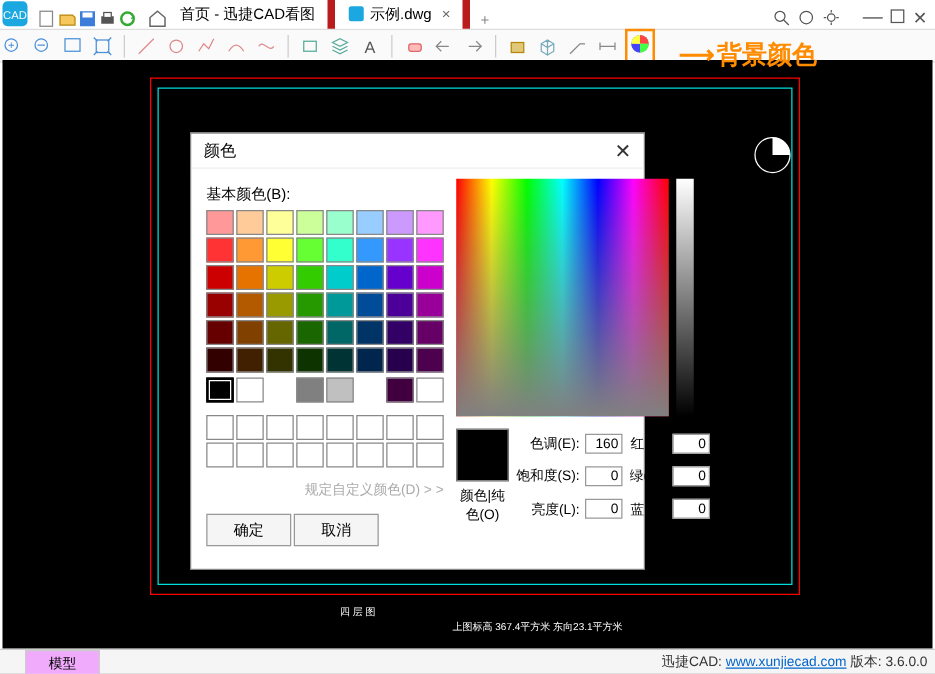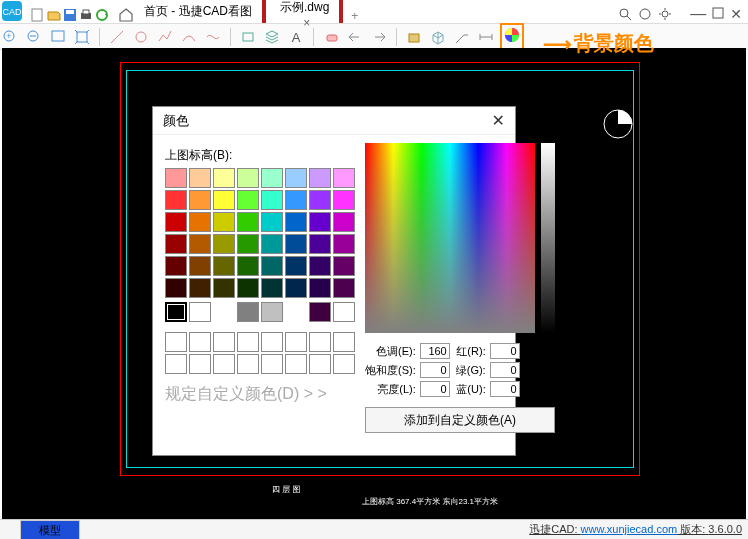--- a/index.html
+++ b/index.html
@@ -1,22 +1,22 @@
 <!DOCTYPE html>
 <html><head>
 <meta charset="utf-8">
 <style>
 * { margin: 0; padding: 0; box-sizing: border-box; font-family: "Microsoft YaHei", Arial, sans-serif; }
 body { width: 748px; height: 539px; background: #fff; position: relative; overflow: hidden; font-size: 12px; }
 .logo { width: 24px; height: 24px; }
 
 
 .tab-bar { height: 24px; display: flex; align-items: flex-end; border-bottom: 1px solid #ddd; }
-.tab { height: 24px; padding: 0 10px; display: flex; align-items: center; border-right: 4px solid #b91c1c; font-size: 12px; cursor: pointer; }
-.tab.active { background: #fff; flex-direction: column; }
+.tab { height: 24px; padding: 0 10px; display: flex; align-items: center; border-right: 6px solid #b91c1c; font-size: 12px; cursor: pointer; }
+.tab.active { background: #fff; }
 .tab-close { margin-left: 8px; color: #666; }
 .tab-add { padding: 0 8px; color: #888; }
 .right-icons { margin-left: auto; display: flex; align-items: center; gap: 6px; padding-right: 6px; }
 .right-icons .wicon { width: 14px; height: 14px; }
 
 
 .tool-row { height: 26px; display: flex; align-items: center; gap: 4px; padding: 2 6px; background: #fafafa; border-bottom: 1px solid #ddd; }
 .tool-row .tbtn { width: 20px; height: 20px; display: flex; align-items: center; justify-content: center; }
 .tool-sep { width: 1px; height: 18px; background: #ccc; margin: 0 3px; }
 .highlight-box { border: 2px solid #ff8c00; padding: 1px; }
@@ -38,41 +38,41 @@
 .dlg-body { display: flex; padding: 8px 12px; height: calc(100% - 28px); }
 .dlg-left { width: 210px; }
 .dlg-right { flex: 1; padding-left: 10px; display: flex; flex-direction: column; }
 
 .section-label { font-size: 12px; margin: 4px 0; }
 .basic-colors { display: grid; grid-template-columns: repeat(8, 22px); grid-auto-rows: 20px; gap: 2px 2px; margin-bottom: 4px; }
 .basic-colors .swatch { border: 1px solid #888; }
 .basic-colors .swatch.selected { border: 2px solid #000; outline: 1px solid #fff; outline-offset: -3px; }
 .custom-colors { display: grid; grid-template-columns: repeat(8, 22px); grid-auto-rows: 20px; gap: 2px 2px; margin-bottom: 10px; }
 .custom-colors .swatch { border: 1px solid #888; background: #fff; }
-.define-link { color: #aaa; font-size: 16px; text-align: left; margin: 8px 0 12px; }
+.define-link { color: #aaa; font-size: 11px; text-align: right; margin: 8px 0 12px; }
 .dlg-buttons { display: flex; gap: 2px; }
 .dlg-buttons button { width: 68px; height: 26px; border: 1px solid #999; background: #f5f5f5; font-size: 12px; cursor: pointer; }
 
 .spectrum { display: flex; gap: 6px; }
 .spectrum-main { width: 170px; height: 190px; background: linear-gradient(to bottom, rgba(128,128,128,0) 0%, rgba(128,128,128,1) 100%), linear-gradient(to right, #f00, #ff0, #0f0, #0ff, #00f, #f0f, #f00); position: relative; }
 .spectrum-slider { width: 14px; height: 190px; background: linear-gradient(to bottom, #fff, #000); }
 .spectrum-arrow { position: absolute; right: -18px; bottom: -4px; color: #000; font-size: 10px; }
 
 .color-values { display: flex; margin-top: 10px; gap: 6px; }
 .preview-box { width: 42px; height: 42px; background: #000; border: 1px solid #888; }
 .value-grid { display: grid; grid-template-columns: auto 32px auto 32px; gap: 3px 4px; align-items: center; font-size: 11px; }
 .value-grid input { width: 30px; height: 16px; border: 1px solid #999; font-size: 11px; text-align: right; padding-right: 2px; }
 .value-grid .lbl { text-align: right; white-space: nowrap; }
 .pure-label { font-size: 11px; margin-top: 4px; text-align: center; }
 .add-custom-btn { width: 100%; height: 26px; border: 1px solid #999; background: #f5f5f5; font-size: 12px; margin-top: 10px; cursor: pointer; }
 
 
 .status-bar { position: absolute; bottom: 0; left: 0; right: 0; height: 20px; background: #f5f5f5; border-top: 1px solid #ccc; display: flex; align-items: center; font-size: 11px; }
-.status-tab { padding: 2px 18px; background: #1d4ed8; border: 1px solid #ccc; border-bottom: none; margin-left: 20px; }
-.status-right { margin-left: auto; padding-right: 6px; color: #333; text-decoration: underline; }
+.status-tab { padding: 2px 18px; background: #f0abfc; border: 1px solid #ccc; border-bottom: none; margin-left: 20px; }
+.status-right { margin-left: auto; padding-right: 6px; color: #333; }
 .status-right a { color: #06c; text-decoration: underline; }
 
 
 .dwg-text { position: absolute; color: #fff; font-size: 8px; }
 </style>
 </head>
 <body>
 
 <div class="tab-bar">
   <svg class="logo" viewBox="0 0 24 24">
@@ -272,21 +272,21 @@
   <div class="dwg-text" style="bottom:12px;left:360px">上图标高  367.4平方米  东向23.1平方米</div>
 </div>
 
 <div class="color-dialog">
   <div class="dlg-title">
     <span>颜色</span>
     <span class="dlg-close">✕</span>
   </div>
   <div class="dlg-body">
     <div class="dlg-left">
-      <div class="section-label">上图标高(B):</div>
+      <div class="section-label">基本颜色(B):</div>
       <div class="basic-colors" id="basic-colors">
           <div class="swatch" style="background: rgb(255, 153, 153);"></div>
           <div class="swatch" style="background: rgb(255, 204, 153);"></div>
           <div class="swatch" style="background: rgb(255, 255, 153);"></div>
           <div class="swatch" style="background: rgb(204, 255, 153);"></div>
           <div class="swatch" style="background: rgb(153, 255, 204);"></div>
           <div class="swatch" style="background: rgb(153, 204, 255);"></div>
           <div class="swatch" style="background: rgb(204, 153, 255);"></div>
           <div class="swatch" style="background: rgb(255, 153, 255);"></div>
           <div class="swatch" style="background: rgb(255, 51, 51);"></div>
@@ -352,46 +352,53 @@
           <div class="swatch"></div>
           <div class="swatch"></div>
           <div class="swatch"></div>
           <div class="swatch"></div>
           <div class="swatch"></div>
           <div class="swatch"></div>
           <div class="swatch"></div>
           <div class="swatch"></div>
         </div>
       <div class="define-link">规定自定义颜色(D) &gt; &gt;</div>
+      <div class="dlg-buttons">
+        <button>确定</button>
+        <button>取消</button>
+      </div>
     </div>
     <div class="dlg-right">
       <div class="spectrum">
         <div class="spectrum-main"></div>
         <div style="position:relative">
           <div class="spectrum-slider"></div>
           <div class="spectrum-arrow">◀</div>
         </div>
       </div>
       <div class="color-values">
+        <div>
+          <div class="preview-box"></div>
+          <div class="pure-label">颜色|纯色(O)</div>
+        </div>
         <div class="value-grid">
           <span class="lbl">色调(E):</span>
           <input value="160" style="">
           <span class="lbl">红(R):</span>
           <input value="0" style="">
           <span class="lbl">饱和度(S):</span>
           <input value="0" style="">
           <span class="lbl">绿(G):</span>
           <input value="0" style="">
           <span class="lbl">亮度(L):</span>
           <input value="0" style="">
           <span class="lbl">蓝(U):</span>
           <input value="0" style="">
         </div>
       </div>
-      <button class="add-custom-btn">添加到自定义颜色(A)</button>
     </div>
   </div>
 </div>
 
 <div class="status-bar">
   <div class="status-tab">模型</div>
   <div class="status-right">
     <span>迅捷CAD: </span><a href="#">www.xunjiecad.com</a><span> 版本: </span><span>3.6.0.0</span>
   </div>
 </div>

